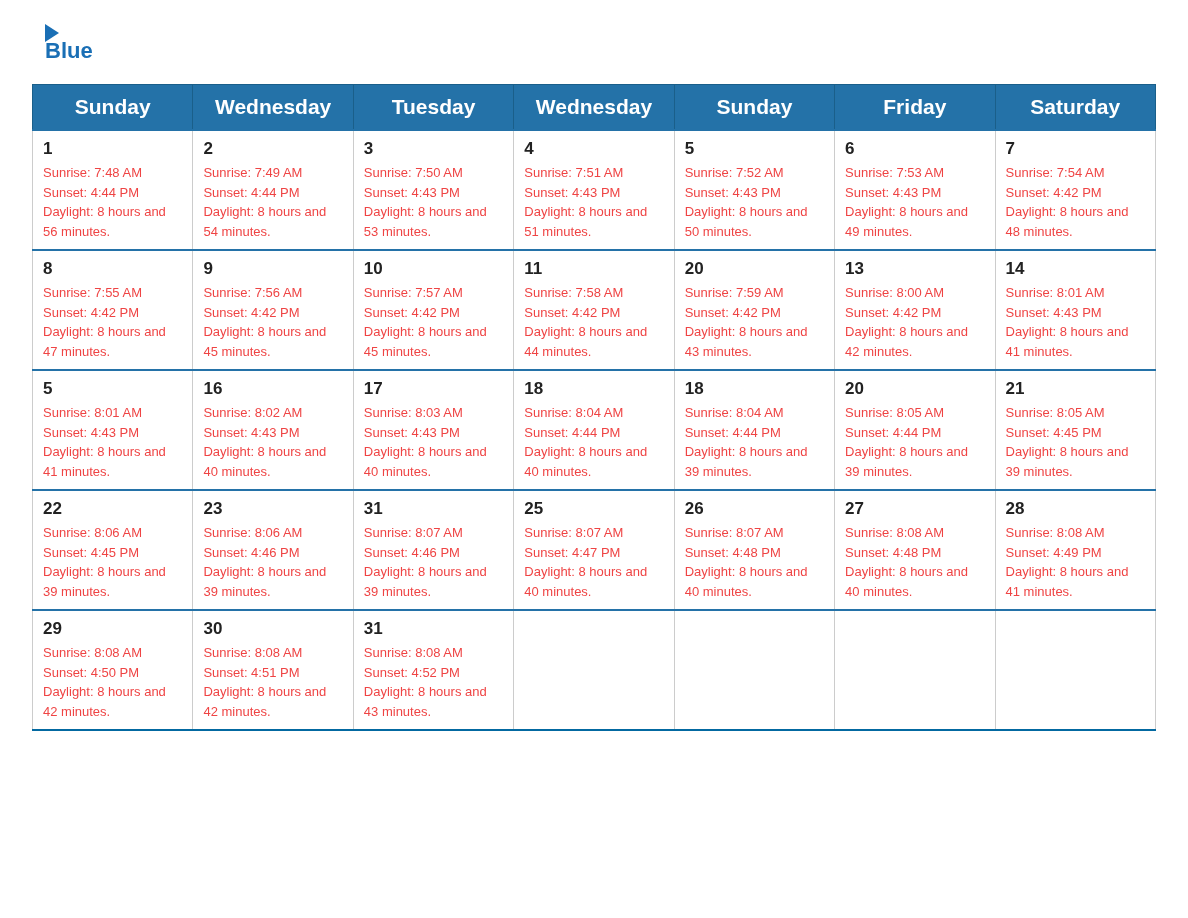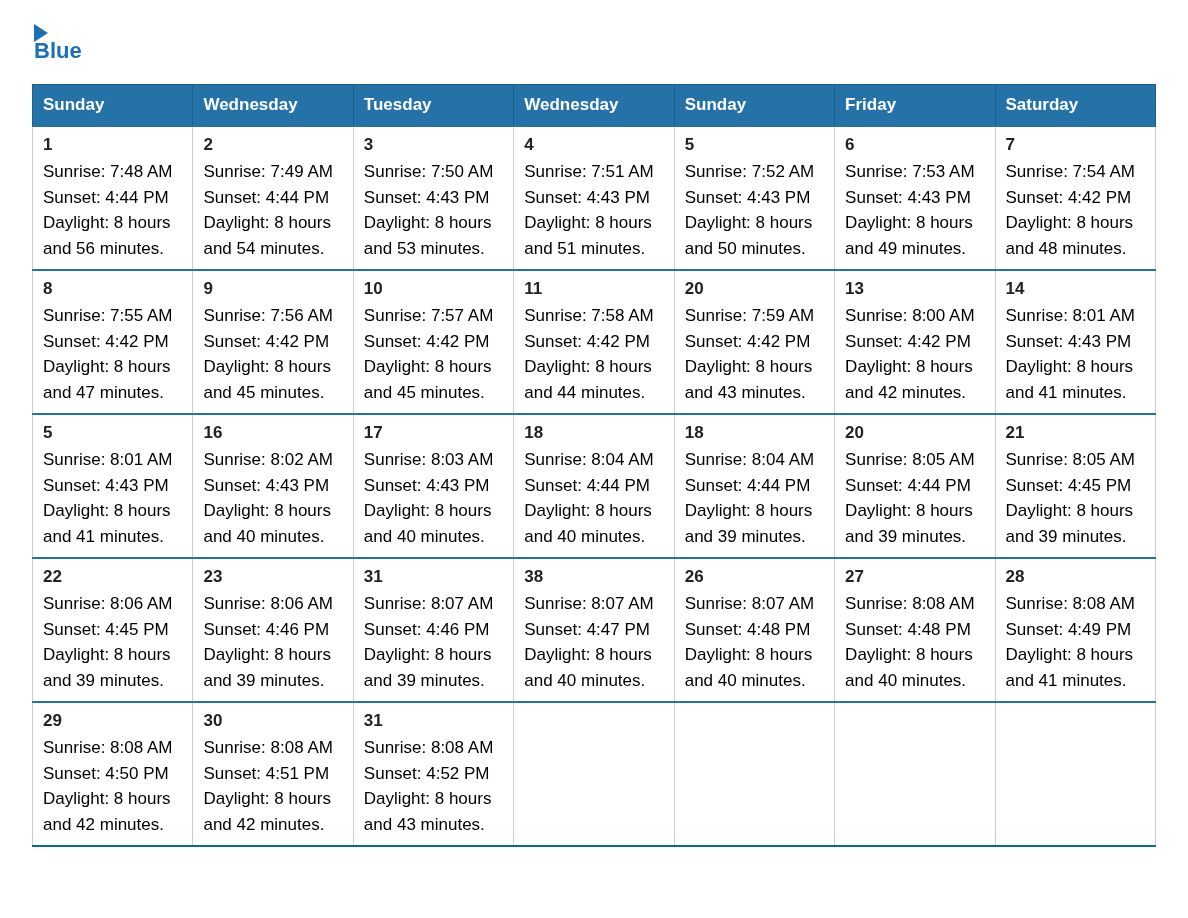--- a/index.html
+++ b/index.html
@@ -13,20 +13,21 @@
     .header {
       display: flex;
       justify-content: space-between;
       align-items: flex-start;
       margin-bottom: 20px;
     }
     .logo {
       display: flex;
       flex-direction: column;
       align-items: flex-start;
+      margin-left: 11px;
     }
     .logo-text {
       display: flex;
       align-items: center;
       font-size: 26px;
       font-weight: bold;
       color: #333;
     }
     .logo-general { color: #333; }
     .logo-blue-part { color: #1a6fb5; display: flex; align-items: center; }
@@ -59,43 +60,43 @@
       color: #444;
       margin-top: 6px;
     }
     .calendar {
       width: 100%;
       border-collapse: collapse;
     }
     .calendar thead tr th {
       background: #2472a8;
       color: #fff;
-      font-size: 17px;
+      font-size: 21px;
       font-weight: bold;
       padding: 10px 10px;
-      text-align: left;
+      text-align: center;
       border: 1px solid #1a5f8a;
     }
     .calendar tbody tr td {
       vertical-align: top;
       border: 1px solid #ccc;
       border-top: 2px solid #2472a8;
       padding: 8px 10px;
       width: 14.28%;
       min-height: 100px;
     }
     .day-number {
       font-size: 17px;
       font-weight: bold;
       color: #222;
       margin-bottom: 4px;
     }
     .day-info {
-      font-size: 17px;
-      color: #000000;
+      font-size: 13px;
+      color: #ef4444;
       line-height: 1.5;
     }
     .calendar tbody tr:last-child td {
       border-bottom: 2px solid #0369a1;
     }
   </style>
 </head>
 <body>
 
 <div class="header">
@@ -225,21 +226,21 @@
         </td>
         <td>
           <div class="day-number">23</div>
           <div class="day-info">Sunrise: 8:06 AM<br>Sunset: 4:46 PM<br>Daylight: 8 hours and 39 minutes.</div>
         </td>
         <td>
           <div class="day-number">31</div>
           <div class="day-info">Sunrise: 8:07 AM<br>Sunset: 4:46 PM<br>Daylight: 8 hours and 39 minutes.</div>
         </td>
         <td>
-          <div class="day-number">38</div>
+          <div class="day-number">25</div>
           <div class="day-info">Sunrise: 8:07 AM<br>Sunset: 4:47 PM<br>Daylight: 8 hours and 40 minutes.</div>
         </td>
         <td>
           <div class="day-number">26</div>
           <div class="day-info">Sunrise: 8:07 AM<br>Sunset: 4:48 PM<br>Daylight: 8 hours and 40 minutes.</div>
         </td>
         <td>
           <div class="day-number">27</div>
           <div class="day-info">Sunrise: 8:08 AM<br>Sunset: 4:48 PM<br>Daylight: 8 hours and 40 minutes.</div>
         </td>

